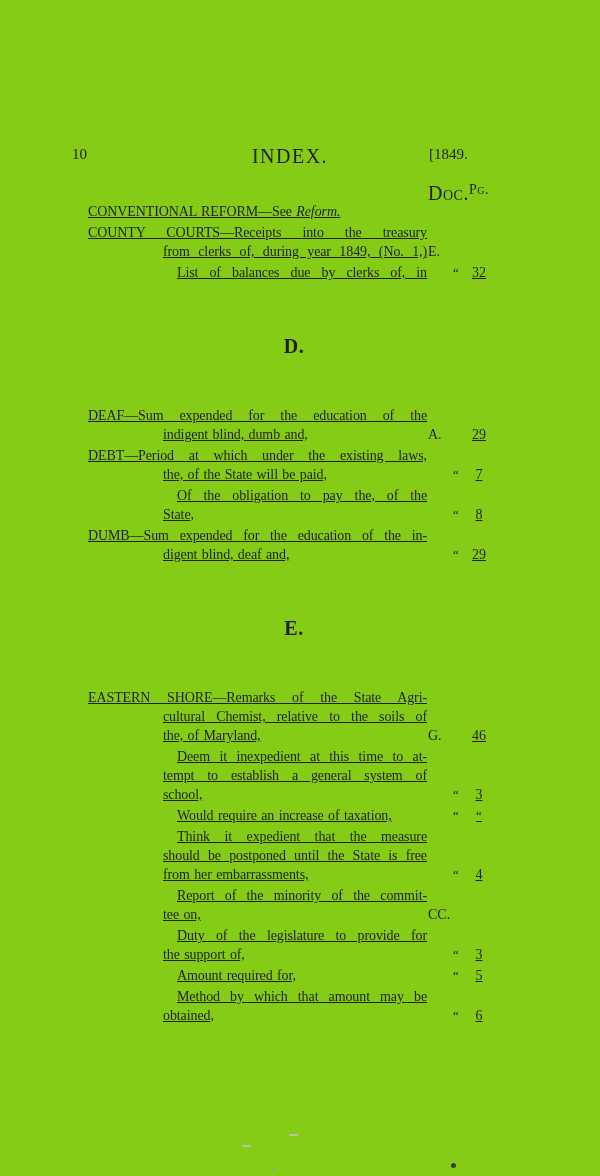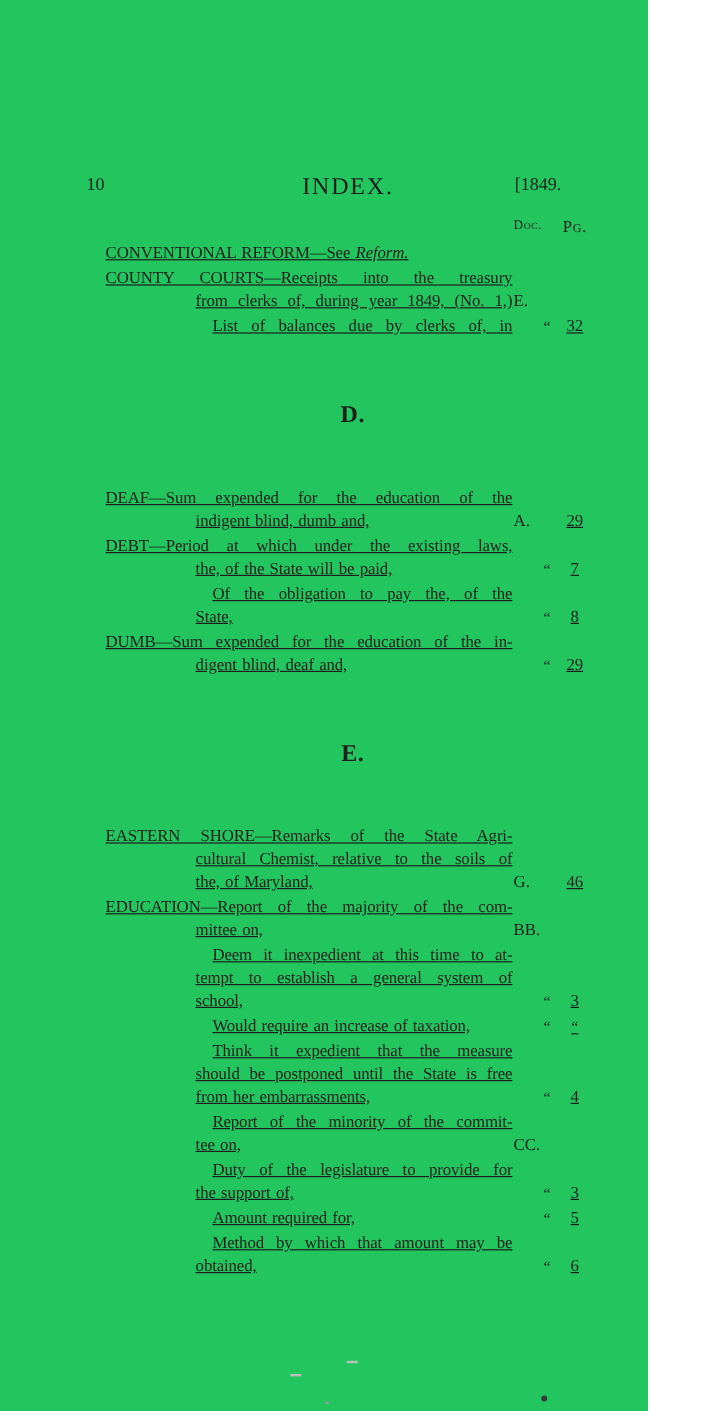--- a/index.html
+++ b/index.html
@@ -1,30 +1,30 @@
 <!DOCTYPE html>
 <html><head>
 <meta charset="utf-8">
 <style>
   html, body { margin: 0; padding: 0; background: #ffffff; }
   .sheet {
     position: relative;
-    width: 540px;
+    width: 600px;
     height: 1176px;
-    background: #22c55e;
+    background: #84cc16;
     overflow: hidden;
     font-family: "Liberation Serif", "DejaVu Serif", serif;
     color: #211f1d;
   }
   
   .pnum   { position: absolute; left: 72px;  top: 146px; font-size: 15px; }
   .ptitle { position: absolute; left: 0;     top: 145px; width: 580px;
             text-align: center; font-size: 20px; letter-spacing: 1.5px; }
   .pyear  { position: absolute; left: 429px; top: 146px; font-size: 15px; }
-  .ch-doc { position: absolute; left: 428px; top: 182px; font-size: 11px; font-variant: small-caps; letter-spacing: .5px; }
+  .ch-doc { position: absolute; left: 428px; top: 182px; font-size: 20px; font-variant: small-caps; letter-spacing: .5px; }
   .ch-pg  { position: absolute; left: 469px; top: 182px; font-size: 14px; font-variant: small-caps; letter-spacing: .5px; }
   
   #entries { position: absolute; left: 0; top: 202px; width: 600px; }
   .section-letter {
     width: 588px; text-align: center;
     font-size: 20px; font-weight: 700; line-height: 24px;
     margin-top: 52px; margin-bottom: 48px; letter-spacing: .5px;
   }
   .entry { position: relative; margin-bottom: 2px; }
   .line  { font-size: 14px; line-height: 19px; letter-spacing: -0.1px; word-spacing: 1px; text-decoration: underline; }
@@ -97,25 +97,20 @@
       </div>
       <div class="section-letter">E.</div>
       <div class="entry">
         <div class="line m j">EASTERN SHORE—Remarks of the State Agri-</div>
         <div class="line c j">cultural Chemist, relative to the soils of</div>
         <div class="line c">the, of Maryland,</div>
         <span class="doc">G.</span>
         <span class="pg">46</span>
       </div>
       <div class="entry">
-        <div class="line m j">EDUCATION—Report of the majority of the com-</div>
-        <div class="line c">mittee on,</div>
-        <span class="doc">BB.</span>
-      </div>
-      <div class="entry">
         <div class="line s j">Deem it inexpedient at this time to at-</div>
         <div class="line c j">tempt to establish a general system of</div>
         <div class="line c">school,</div>
         <span class="doc ditto">“</span>
         <span class="pg">3</span>
       </div>
       <div class="entry">
         <div class="line s">Would require an increase of taxation,</div>
         <span class="doc ditto">“</span>
         <span class="pg ditto">“</span>

